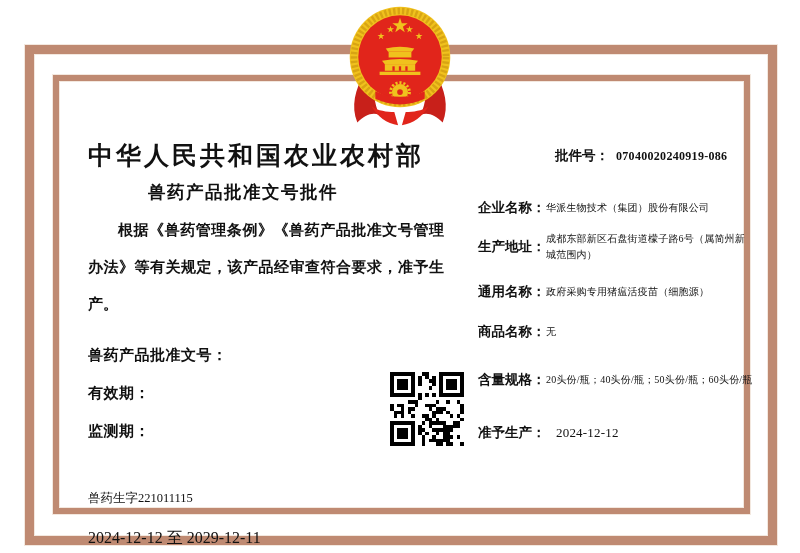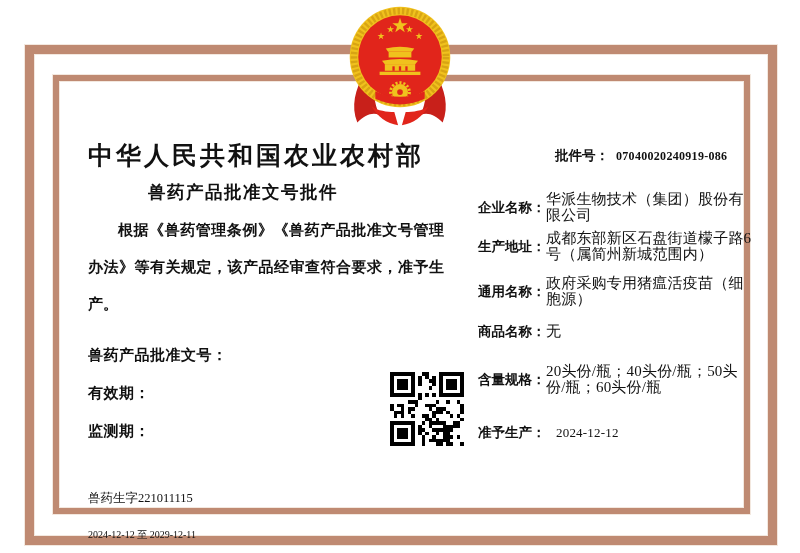--- a/index.html
+++ b/index.html
@@ -27,29 +27,29 @@
                     font-weight:700;font-size:12px;letter-spacing:0.3px;}
 
   .body-par{position:absolute;left:88px;top:211px;width:356px;margin:0;
             font-weight:700;font-size:15px;line-height:37px;
             text-indent:2em;text-align:justify;}
 
   .lf-row{position:absolute;left:88px;display:flex;align-items:baseline;flex-direction:column;}
   .lf-row .lf-label{flex:0 0 144px;font-weight:700;font-size:15px;letter-spacing:0.5px;white-space:nowrap;}
   .lf-row .lf-value{font-family:"Liberation Serif","DejaVu Serif",serif;white-space:nowrap;}
   .lf-0{top:346px;} .lf-0 .lf-value{font-size:12.5px;}
-  .lf-1{top:384px;} .lf-1 .lf-value{font-size:10px;}
+  .lf-1{top:384px;} .lf-1 .lf-value{font-size:16px;}
   .lf-2{top:422px;} .lf-2 .lf-value{font-size:13.5px;}
 
   .qr{position:absolute;left:390px;top:372px;width:74px;height:74px;}
 
   .rf-row{position:absolute;left:478px;width:276px;display:flex;align-items:center;}
   .rf-row .rf-label{flex:0 0 68px;font-weight:700;font-size:13.5px;white-space:nowrap;}
   .rf-row .rf-value{flex:1;font-family:"Liberation Serif","DejaVu Serif",serif;
-                    font-size:15px;line-height:15.5px;letter-spacing:0.2px;}
+                    font-size:10px;line-height:15.5px;letter-spacing:0.2px;}
   .rf-0{top:192px;min-height:31px;}
   .rf-1{top:231px;min-height:31px;}
   .rf-2{top:276px;min-height:31px;}
   .rf-3{top:323px;}
   .rf-4{top:364px;min-height:31px;}
   .rf-5{top:424px;}
   .rf-5 .rf-value{padding-left:10px;font-size:13px;}
 </style>
 </head>
 <body>

